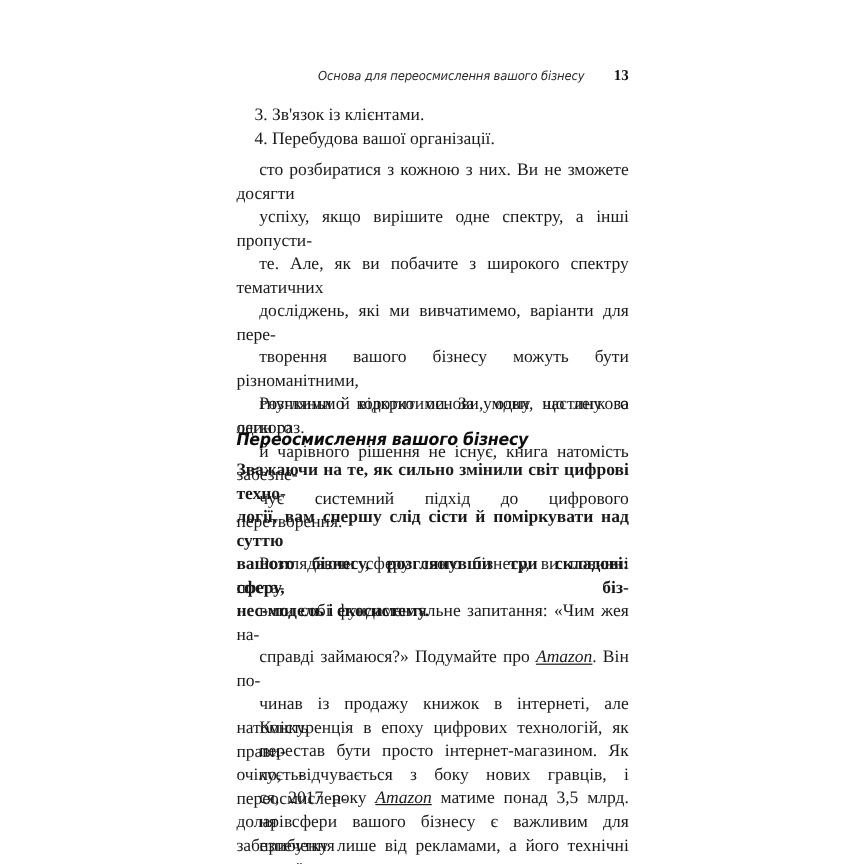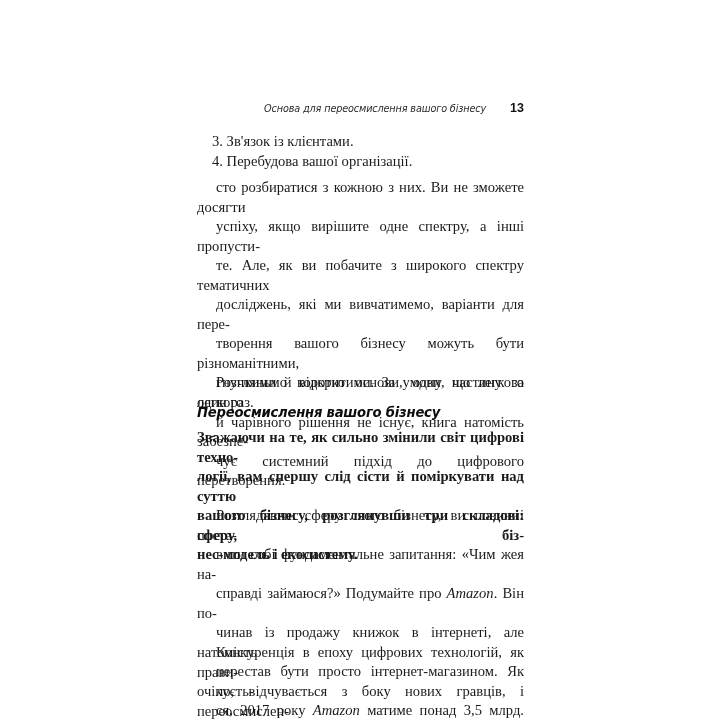--- a/index.html
+++ b/index.html
@@ -11,21 +11,20 @@
     height: 720px;
     background: #ffffff;
     font-family: "Liberation Serif", serif;
     overflow: hidden;
   }
   .page {
     position: relative;
     width: 720px;
     height: 584px;
     background: #ffffff;
-    margin-top: 45px;
   }
   .content {
     position: absolute;
     left: 197px;
     top: 0;
     width: 327px;
   }
   
   .runhead {
     position: absolute;
@@ -40,21 +39,21 @@
     font-family: "DejaVu Sans", sans-serif;
     font-style: italic;
     font-size: 10.3px;
     letter-spacing: -0.15px;
     color: #2b2b2b;
     white-space: nowrap;
     transform: scaleX(0.94);
     transform-origin: right baseline;
   }
   .runhead-folio {
-    font-family: Liberation Sans, sans-serif;
+    font-family: Liberation Serif, serif;
     font-weight: bold;
     font-size: 12.5px;
     color: #111111;
     margin-left: 17px;
   }
   
   .numlist {
     position: absolute;
     left: 0;
     top: 87px;
@@ -83,20 +82,21 @@
     text-indent: 19px;
     hyphens: manual;
     word-spacing: 0px;
   }
   p.para.noindent {
     text-indent: 0;
     font-weight: bold;
   }
   i.title-italic {
     font-style: italic;
+    text-decoration: underline;
   }
   
   .subhead {
     position: absolute;
     left: 0;
     width: 327px;
     font-family: "DejaVu Sans", sans-serif;
     font-weight: bold;
     font-style: italic;
     font-size: 14.2px;

